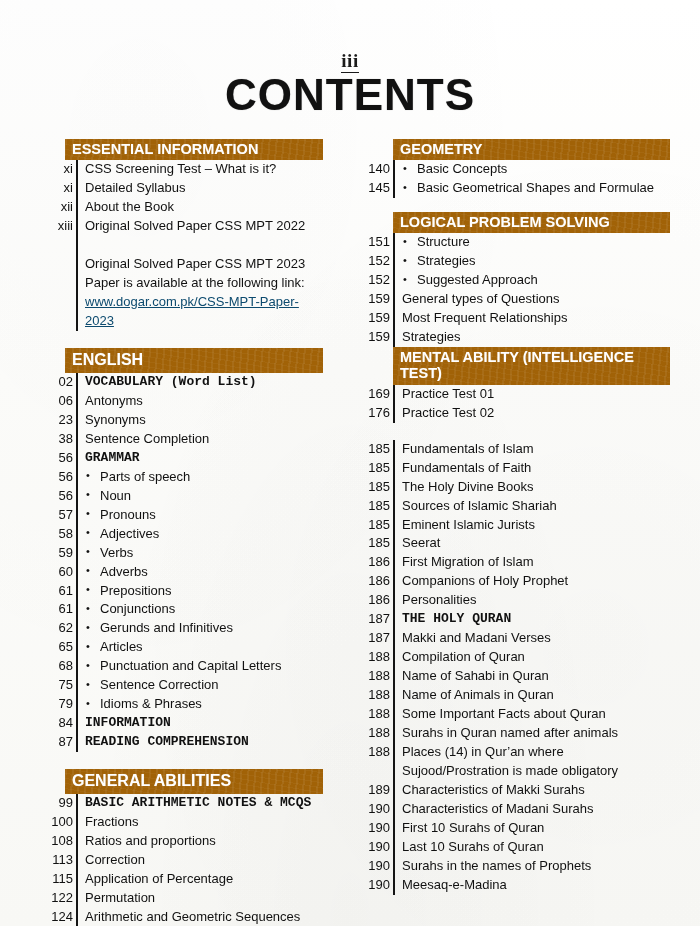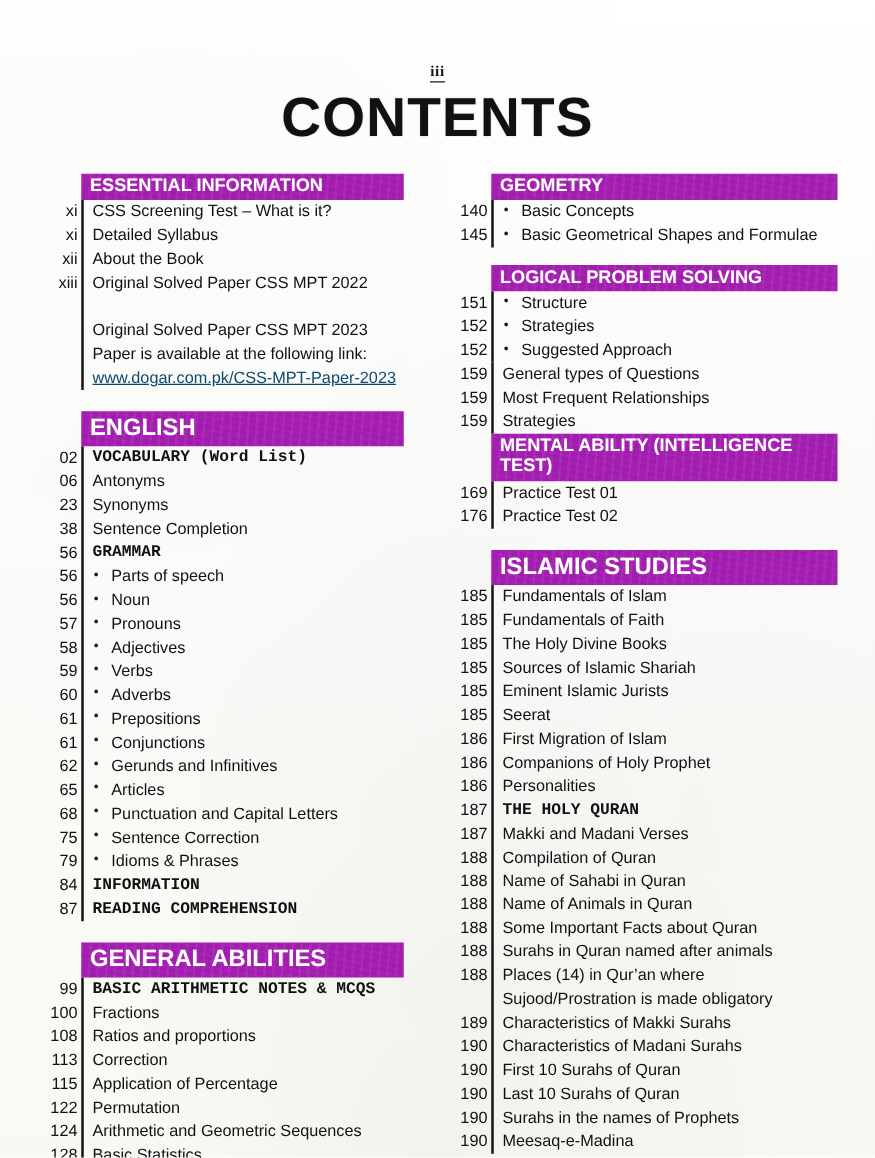--- a/index.html
+++ b/index.html
@@ -27,21 +27,21 @@
       linear-gradient(180deg, #ffffff 0%, #fcfcfa 40%, #f8f8f5 100%);
   }
 
   .folio {
     position: absolute;
     top: 50px;
     left: 0;
     right: 0;
     text-align: center;
     font-family: "Liberation Serif", serif;
-    font-size: 12px;
+    font-size: 19px;
     font-weight: bold;
     letter-spacing: 0.5px;
     color: #1a1a1a;
   }
   .folio span {
     border-bottom: 1.5px solid #1a1a1a;
     padding-bottom: 1px;
   }
 
   .title {
@@ -67,21 +67,21 @@
 
   .col {
     position: absolute;
     top: 0;
   }
   .col-left  { left: 26px;  width: 297px; }
   .col-right { left: 355px; width: 315px; }
 
   
   .bar {
-    background: #a21caf;
+    background: #a16207;
     color: #ffffff;
     font-weight: bold;
     line-height: 1.12;
     box-sizing: border-box;
     position: relative;
     overflow: hidden;
     text-shadow: 0 0 1px rgba(255,255,255,0.25);
   }
   .bar::after {
     
@@ -89,32 +89,32 @@
     position: absolute;
     inset: 0;
     background:
       repeating-linear-gradient(95deg, rgba(255,255,255,0.085) 0 2px, rgba(255,255,255,0) 2px 7px),
       repeating-linear-gradient(10deg, rgba(255,255,255,0.05) 0 1px, rgba(255,255,255,0) 1px 5px);
     opacity: 0.75;
     pointer-events: none;
   }
   .bar .bartext { position: relative; z-index: 2; }
 
-  .bar.big   { font-size: 19px; padding: 3px 0 4px 7px; }
+  .bar.big   { font-size: 16px; padding: 3px 0 4px 7px; }
   .bar.small { font-size: 14.5px; padding: 2px 0 3px 7px; }
 
   
   .barwrap { display: flex; }
   .barwrap .gutter { flex: 0 0 auto; }
   .barwrap .bar { flex: 1 1 auto; }
 
   
   .rows {
     border-left: 2.5px solid #141414;
-    margin-left: 39px;
+    margin-left: 50px;
   }
   .col-right .rows { margin-left: 38px; }
 
   .row {
     display: flex;
     align-items: flex-start;
     font-size: 13px;
     line-height: 1.46;
     position: relative;
   }
@@ -384,24 +384,20 @@
         <div class="row">
           <span class="pg">169</span>
           <span class="txt">Practice Test 01</span>
         </div>
         <div class="row">
           <span class="pg">176</span>
           <span class="txt">Practice Test 02</span>
         </div>
       </div>
       <div class="gap lg"></div>
-      <div class="barwrap">
-        <div class="gutter" style="flex: 0 0 38px;"></div>
-        <div class="bar big"><span class="bartext">ISLAMIC STUDIES</span></div>
-      </div>
       <div class="rows">
         <div class="row">
           <span class="pg">185</span>
           <span class="txt">Fundamentals of Islam</span>
         </div>
         <div class="row">
           <span class="pg">185</span>
           <span class="txt">Fundamentals of Faith</span>
         </div>
         <div class="row">

